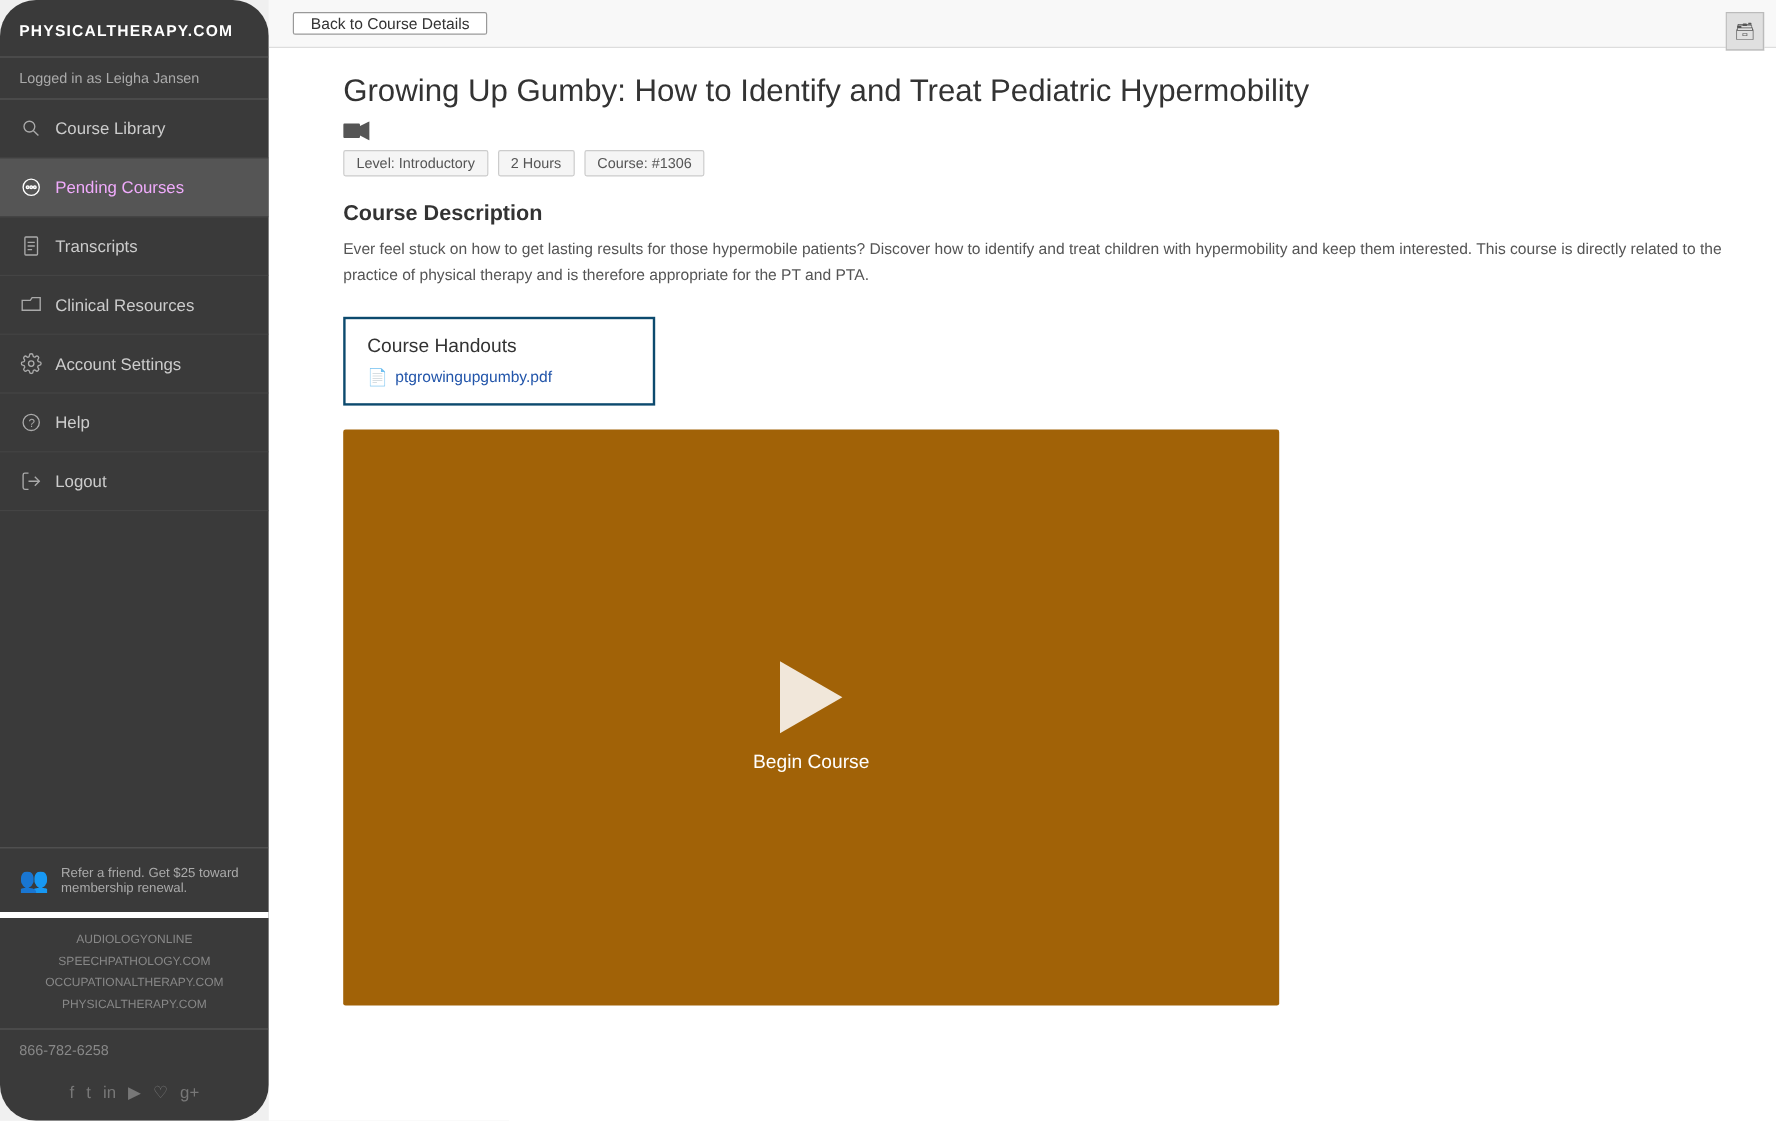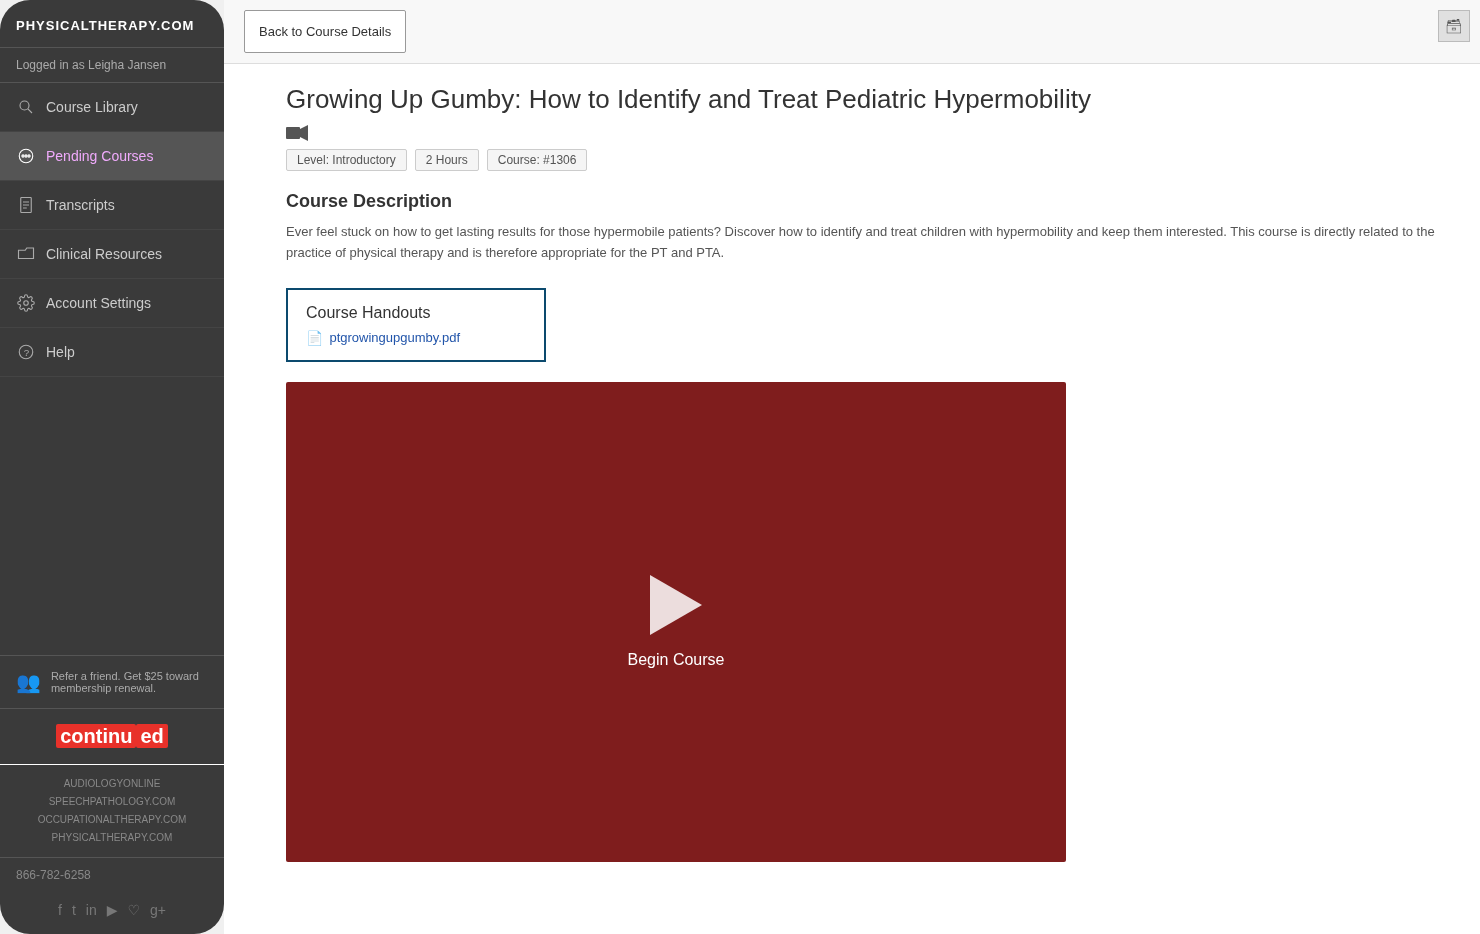--- a/index.html
+++ b/index.html
@@ -84,21 +84,21 @@
     }
     #sidebar .continued-logo span {
       background: #e8312a;
       color: #fff;
       padding: 1px 4px;
       border-radius: 2px;
     }
     #sidebar .sister-sites {
       padding: 10px 16px;
       text-align: center;
-      border-top: 1px solid #ffffff;
+      border-top: 5px solid #ffffff;
     }
     #sidebar .sister-sites a {
       display: block;
       font-size: 10px;
       color: #888;
       text-decoration: none;
       line-height: 1.8;
       text-transform: uppercase;
     }
     #sidebar .phone {
@@ -126,21 +126,21 @@
       flex-direction: column;
     }
     #top-bar {
       padding: 10px 20px;
       border-bottom: 1px solid #ddd;
       background: #f8f8f8;
     }
     .back-button {
       border: 1px solid #999;
       background: #fff;
-      padding: 13px 14px;
+      padding: 1px 14px;
       font-size: 13px;
       cursor: pointer;
       color: #333;
       border-radius: 2px;
     }
     #content {
       padding: 20px 30px;
       flex: 1;
       margin-left: 32px;
     }
@@ -205,21 +205,21 @@
       font-size: 13px;
       color: #2255aa;
       text-decoration: none;
       cursor: pointer;
     }
     .pdf-icon {
       color: #cc2222;
       font-size: 14px;
     }
     .video-player {
-      background: #7f1d1d;
+      background: #a16207;
       width: 780px;
       height: 480px;
       display: flex;
       flex-direction: column;
       align-items: center;
       justify-content: center;
       cursor: pointer;
       position: relative;
       border-radius: 2px;
     }
@@ -311,32 +311,37 @@
   </div>
       <div class="nav-item">
     <span class="nav-icon">
           <svg viewBox="0 0 24 24">
             <circle cx="12" cy="12" r="9"></circle>
             <text x="9" y="17" font-size="13" fill="#aaa" stroke="none">?</text>
           </svg>
         </span>
     <span>Help</span>
   </div>
+      <div class="nav-item">
+    <span class="nav-icon">
+          <svg viewBox="0 0 24 24">
+            <path d="M9 21H5a2 2 0 0 1-2-2V5a2 2 0 0 1 2-2h4"></path>
+            <polyline points="16 17 21 12 16 7"></polyline>
+            <line x1="21" y1="12" x2="9" y2="12"></line>
+          </svg>
+        </span>
+    <span>Logout</span>
+  </div>
     </div>
 
   <div class="refer-section">
     <span class="refer-icon">👥</span>
     <span>Refer a friend. Get $25 toward membership renewal.</span>
   </div>
 
-  <div class="brand-continued">
-    <div class="continued-logo">
-      <span>continu</span><span>ed</span>
-    </div>
-  </div>
 
   <div class="sister-sites" id="sister-sites">
       <a href="#">AUDIOLOGYONLINE</a>
       <a href="#">SPEECHPATHOLOGY.COM</a>
       <a href="#">OCCUPATIONALTHERAPY.COM</a>
       <a href="#">PHYSICALTHERAPY.COM</a>
     </div>
 
   <div class="phone">866-782-6258</div>
 

